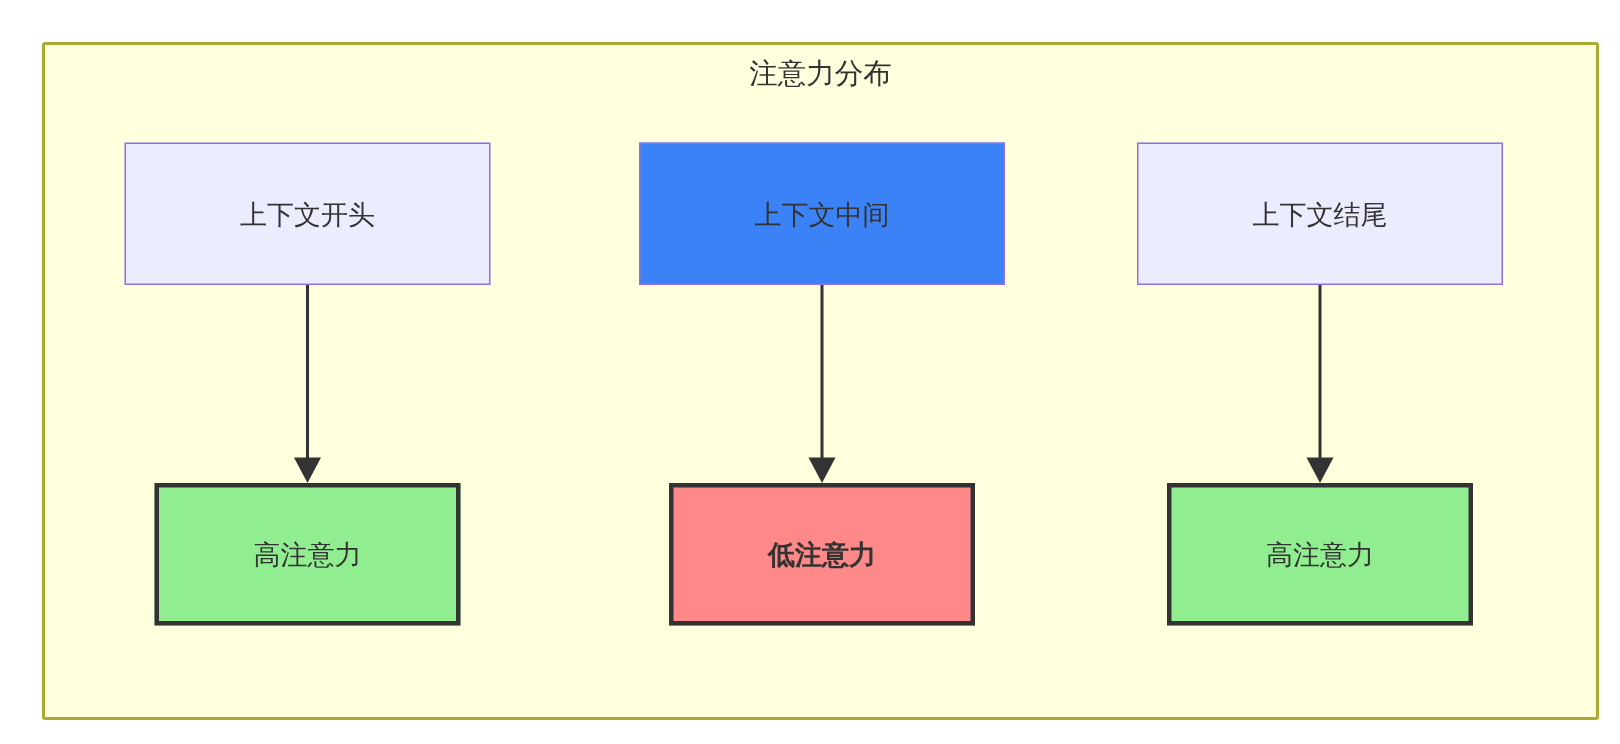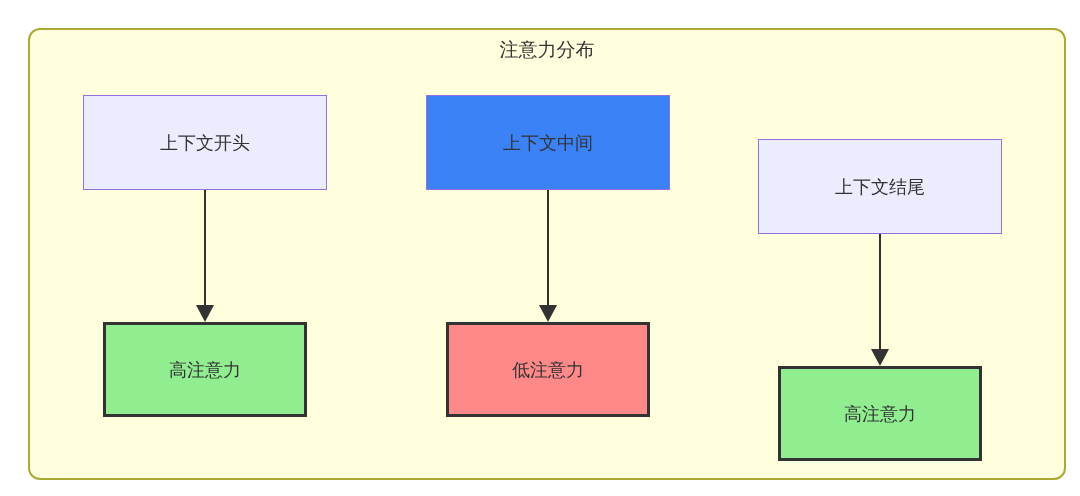--- a/index.html
+++ b/index.html
@@ -17,21 +17,21 @@
     overflow: hidden;
   }
   .subgraph {
     position: absolute;
     left: 28px;
     top: 28px;
     width: 1038px;
     height: 452px;
     box-sizing: border-box;
     border: 2px solid;
-    border-radius: 12px;
+    border-radius: 2px;
   }
   .subgraph-title {
     position: absolute;
     top: 8px;
     left: 0;
     width: 100%;
     text-align: center;
     font-size: 19px;
     line-height: 24px;
   }
@@ -92,27 +92,27 @@
     </div>
 
     <div class="column col-2">
       <div class="node source-node" style="background-color: #3b82f6; border-color: rgb(147, 112, 219); color: rgb(51, 51, 51);">
         <span>上下文中间</span>
       </div>
       <svg class="arrow" viewBox="0 0 26 132" style="color: rgb(51, 51, 51);">
         <line x1="13" y1="0" x2="13" y2="118" stroke="currentColor" stroke-width="2"></line>
         <polygon points="13,132 4,115 22,115" fill="currentColor"></polygon>
       </svg>
-      <div class="node target-node" style="background-color: rgb(255, 136, 136); border-color: rgb(51, 51, 51); color: rgb(51, 51, 51);">
+      <div class="node target-node" style="background-color: rgb(255, 136, 136); border-color: rgb(51, 51, 51); color: rgb(51, 51, 51); font-weight: bold;">
         <span>低注意力</span>
       </div>
     </div>
 
     <div class="column col-3">
-      <div class="node source-node" style="background-color: rgb(236, 236, 255); border-color: rgb(147, 112, 219); color: rgb(51, 51, 51); margin-top: 44px;">
+      <div class="node source-node" style="background-color: rgb(236, 236, 255); border-color: rgb(147, 112, 219); color: rgb(51, 51, 51);">
         <span>上下文结尾</span>
       </div>
       <svg class="arrow" viewBox="0 0 26 132" style="color: rgb(51, 51, 51);">
         <line x1="13" y1="0" x2="13" y2="118" stroke="currentColor" stroke-width="2"></line>
         <polygon points="13,132 4,115 22,115" fill="currentColor"></polygon>
       </svg>
       <div class="node target-node" style="background-color: rgb(144, 238, 144); border-color: rgb(51, 51, 51); color: rgb(51, 51, 51);">
         <span>高注意力</span>
       </div>
     </div>

